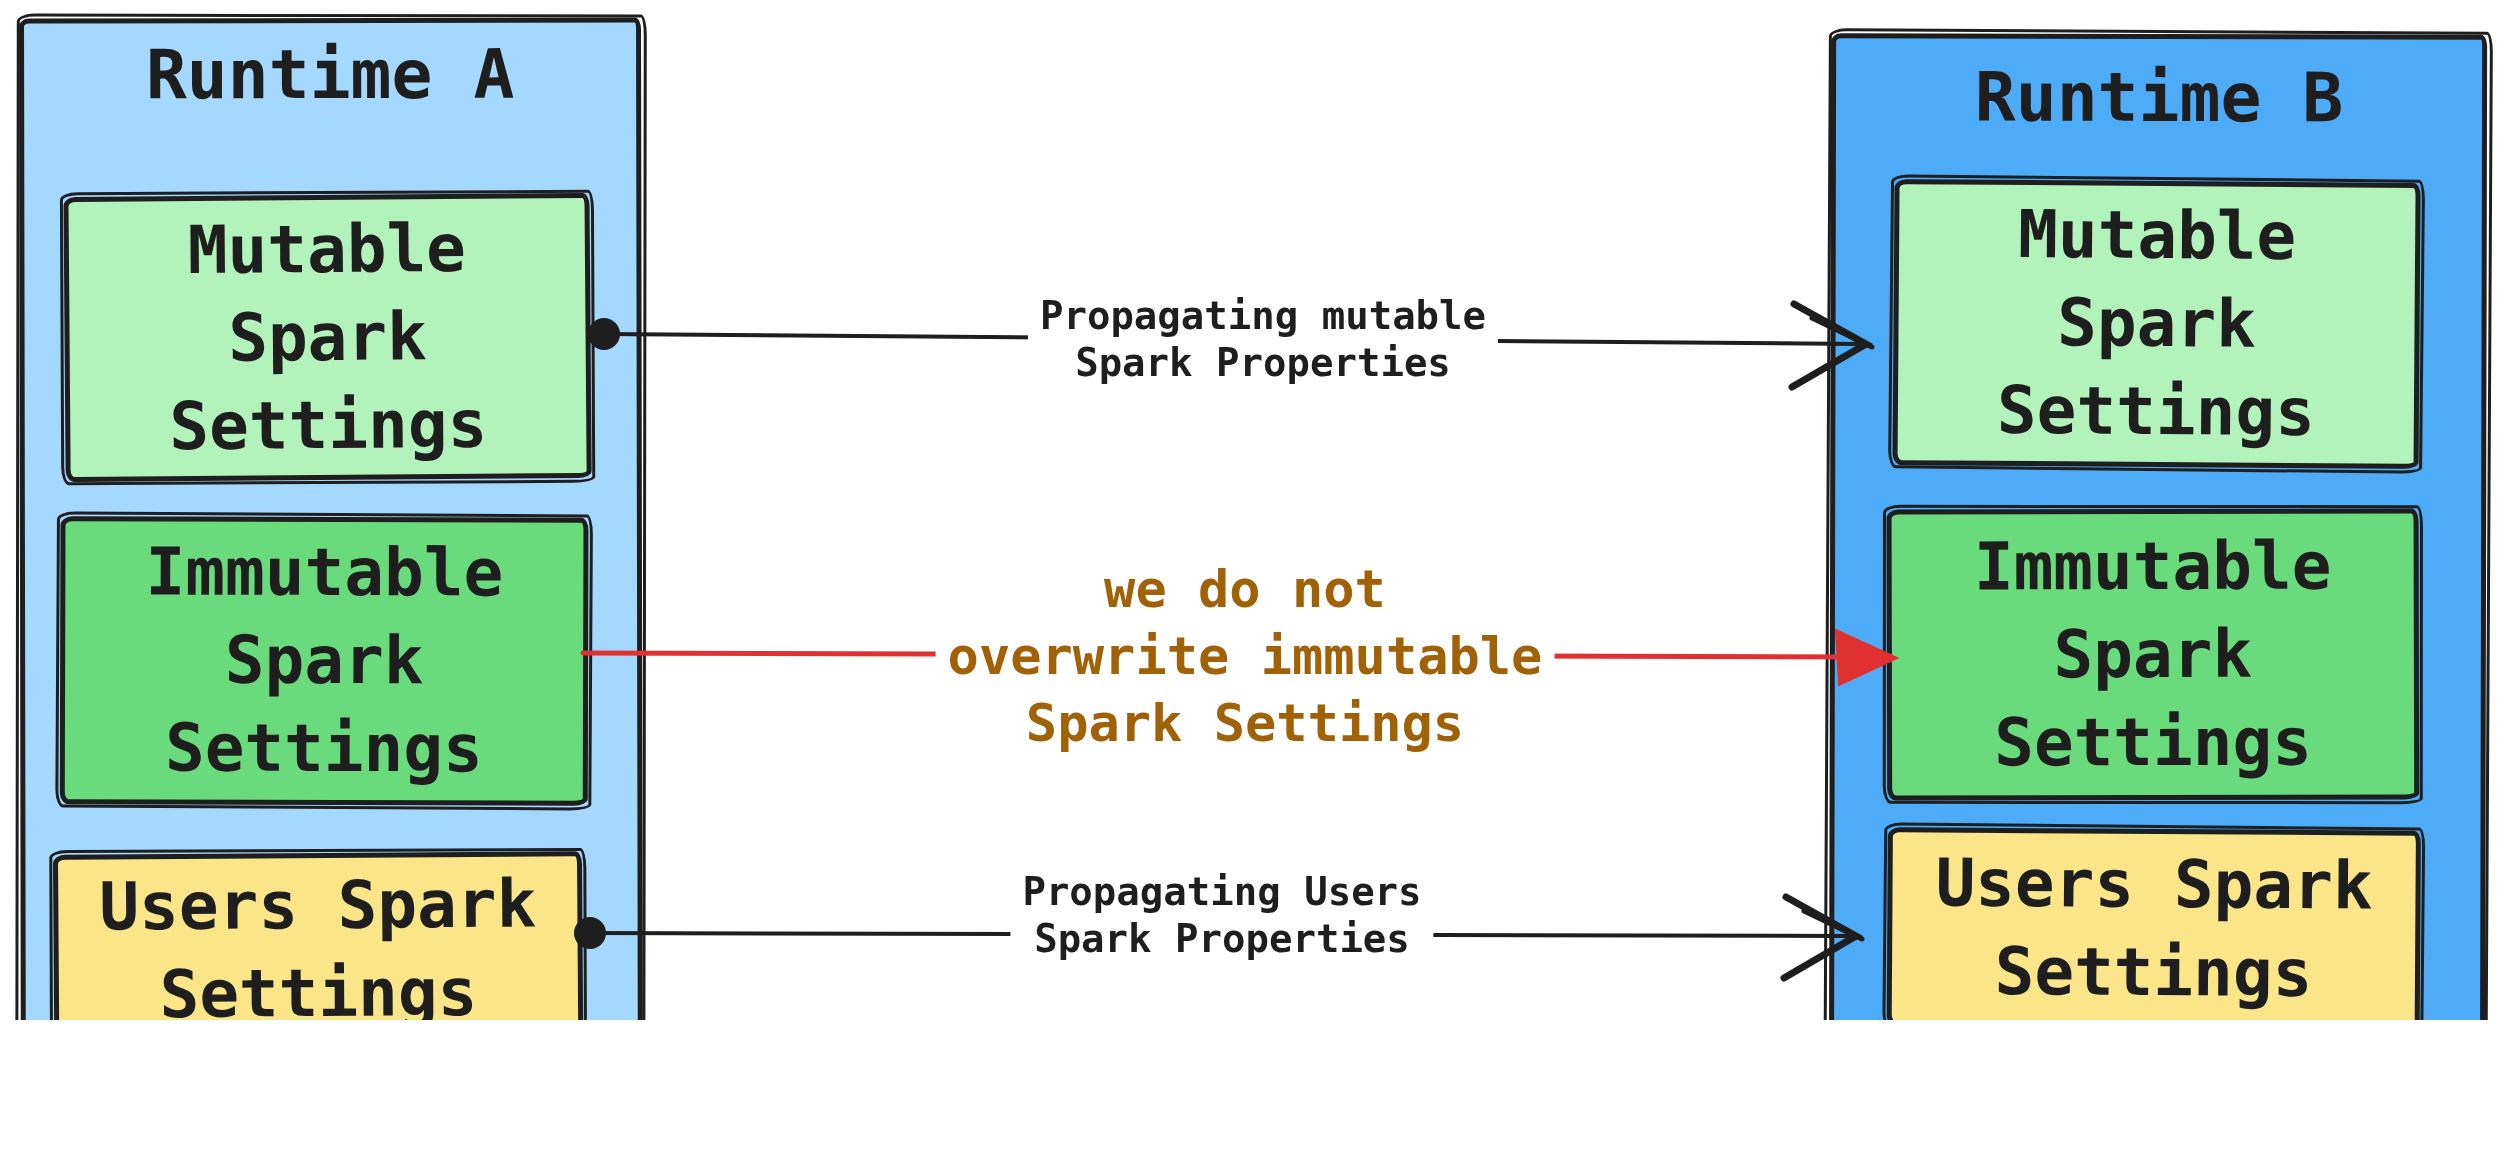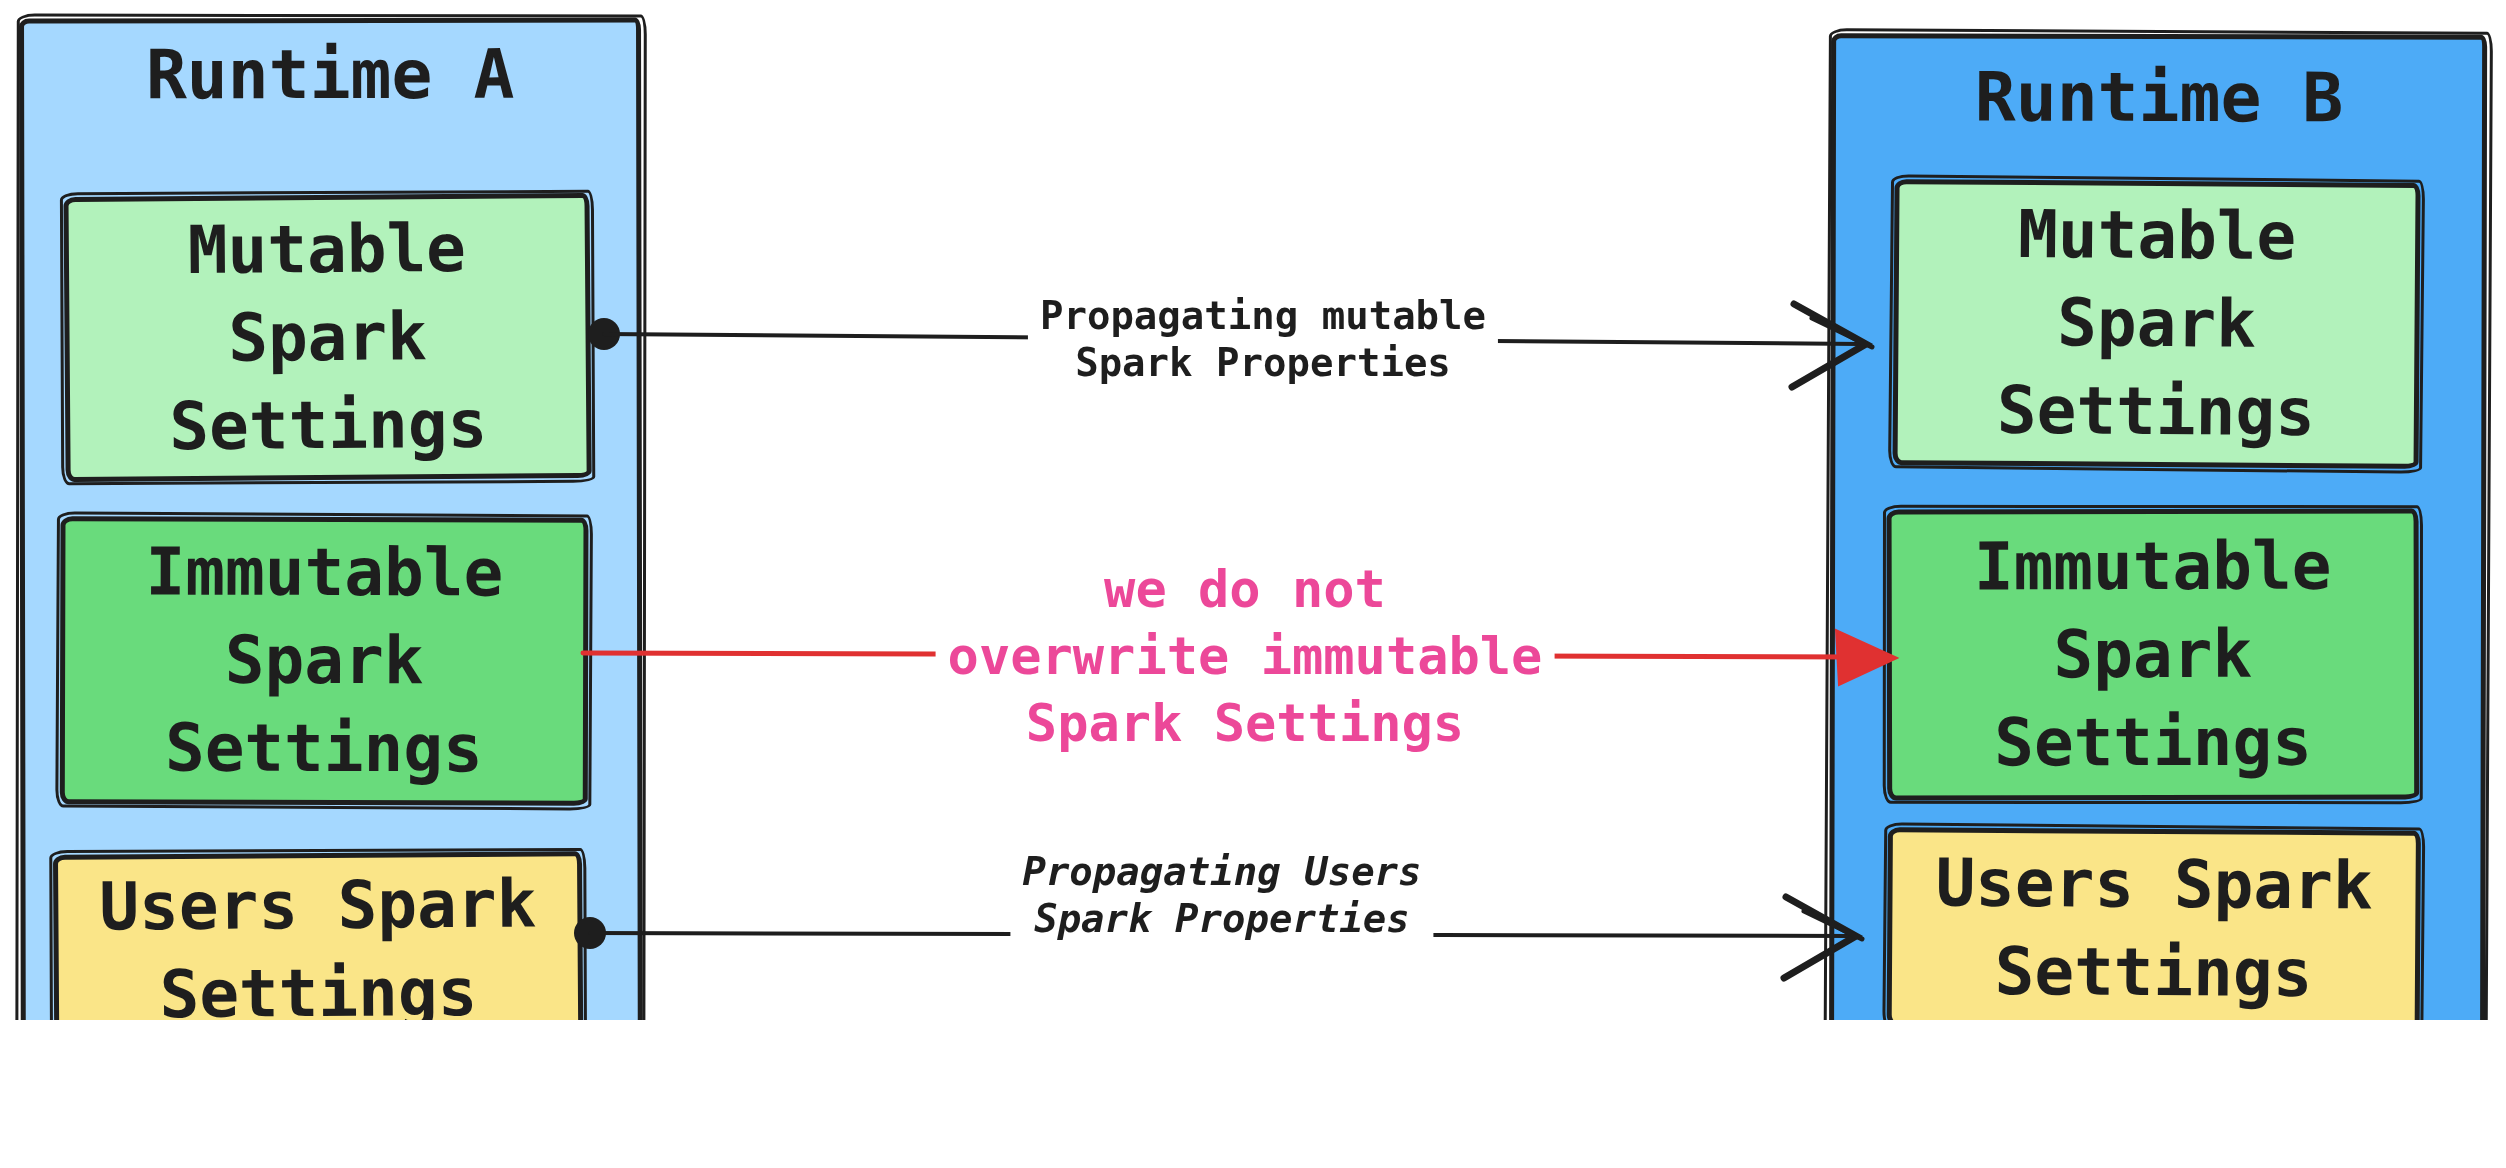--- a/index.html
+++ b/index.html
@@ -83,25 +83,25 @@
     font-weight:bold;
   }
   .arrow-label.black{
     font-size:39px;
     line-height:47px;
     color:#1e1e1e;
   }
   .arrow-label.red{
     font-size:52px;
     line-height:67px;
-    color:#ec4899;
+    color:#a16207;
   }
   #label-mutable{left:1263px;top:292px;}
   #label-immutable{left:1245px;top:556px;}
-  #label-users{left:1222px;top:848px;font-style:italic;}
+  #label-users{left:1222px;top:868px;}
 </style>
 </head>
 <body>
 
 <div id="canvas">
 
   <div id="runtime-a" class="sketch container">
     <div class="runtime-title">Runtime A</div>
     <div id="box-a-mutable" class="sketch box">
       <span>Mutable

